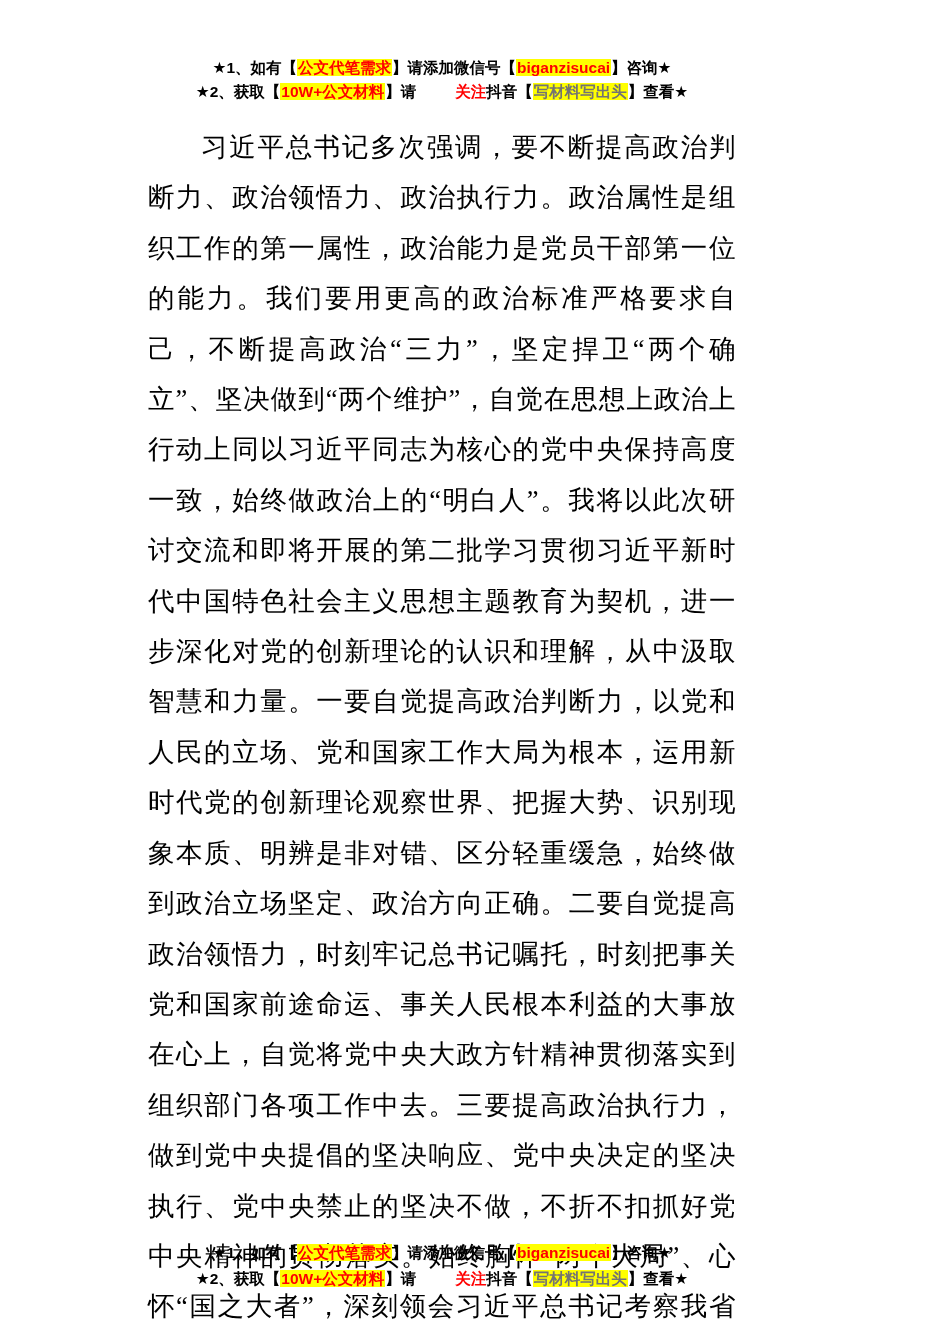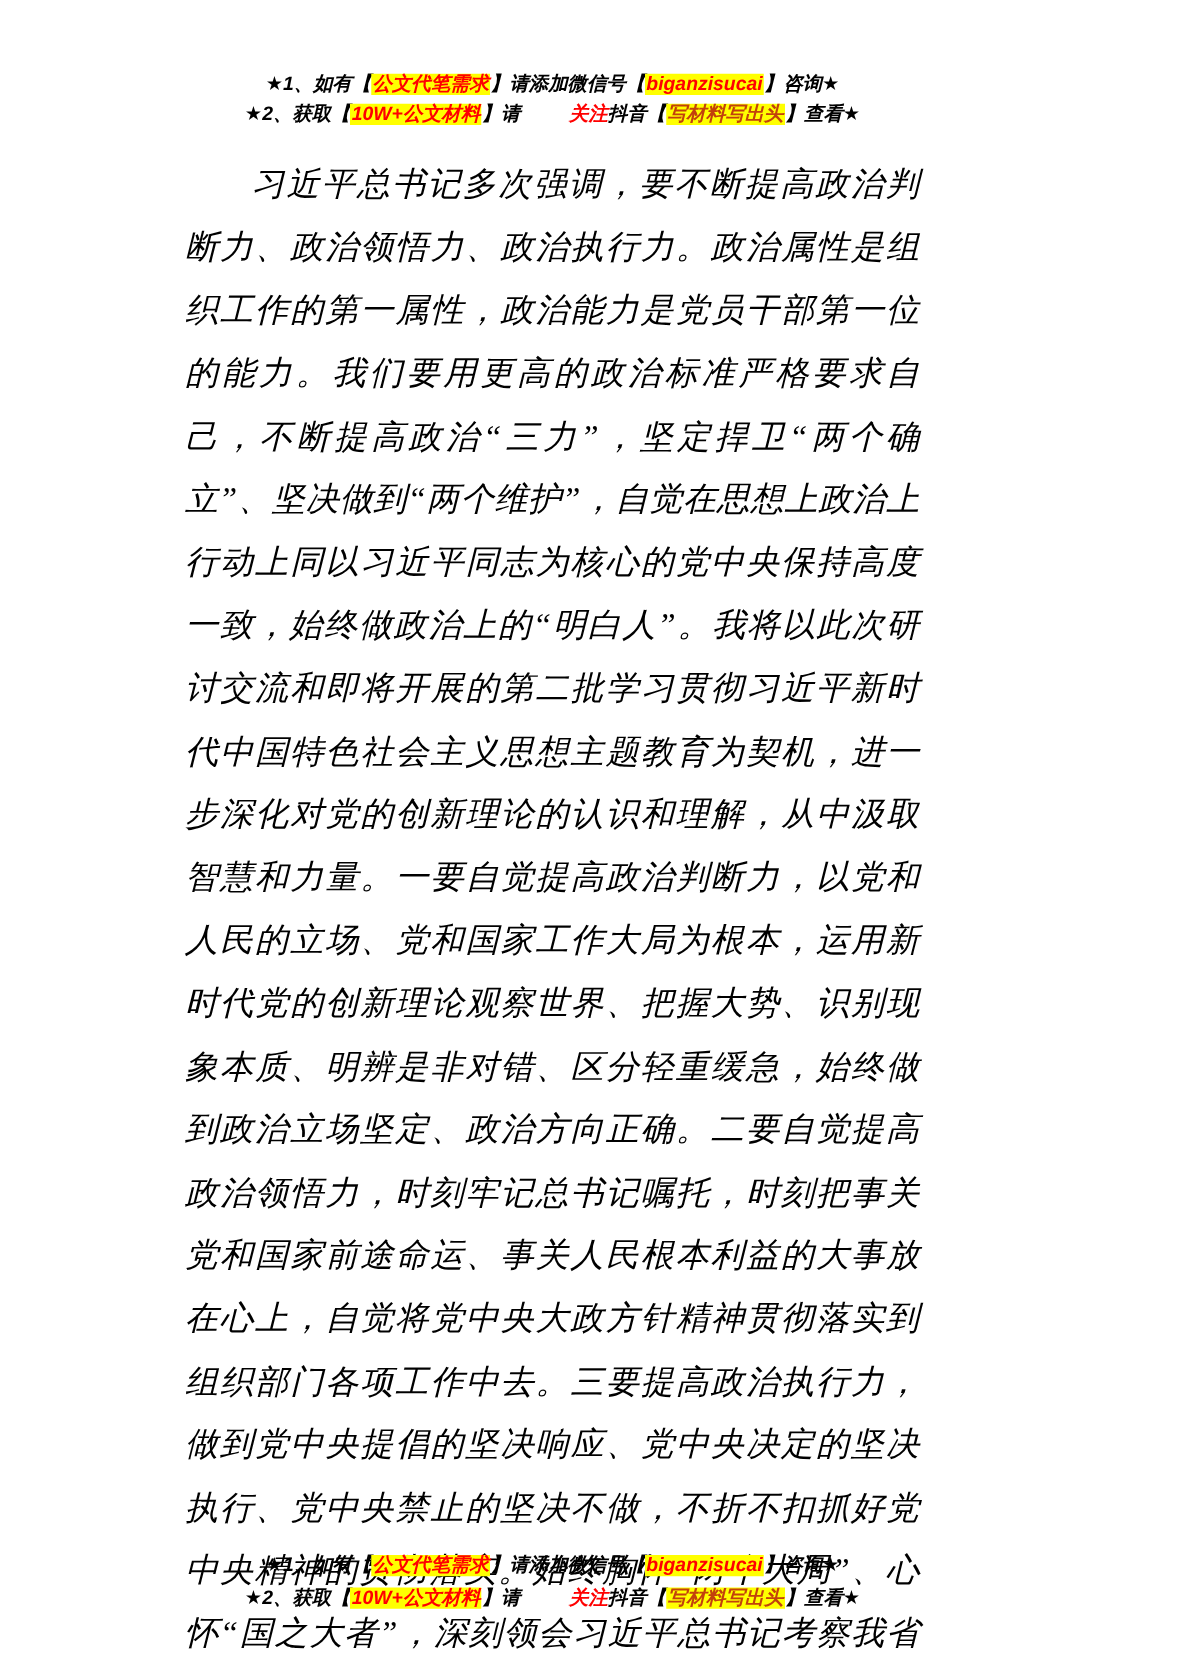--- a/index.html
+++ b/index.html
@@ -14,21 +14,20 @@
     color: #000000;
     position: relative;
     overflow: hidden;
   }
   .page {
     width: 884px;
     height: 1344px;
     box-sizing: border-box;
     padding: 56px 148px 0 148px;
     position: relative;
-    font-style: italic;
   }
   .banner {
     text-align: center;
     font-family: "Liberation Sans", "DejaVu Sans", sans-serif;
     font-weight: bold;
     font-size: 15.5px;
     line-height: 24px;
     letter-spacing: 0px;
     white-space: nowrap;
   }
@@ -36,21 +35,21 @@
     display: block;
   }
   .banner .plain { color: #000; }
   .hl-yellow {
     background: #ffff00;
     color: #ff0000;
     padding: 0 1px;
   }
   .hl-yellow-black {
     background: #ffff00;
-    color: #c2410c;
+    color: #737373;
     padding: 0 1px;
   }
   .red {
     color: #ff0000;
     margin-left: 39px;
   }
   .body-text {
     margin-top: 18px;
     font-size: 26.5px;
     line-height: 50.4px;

